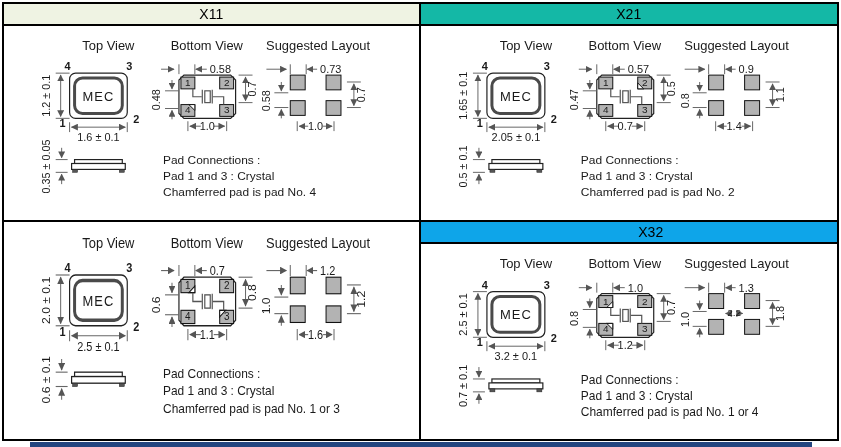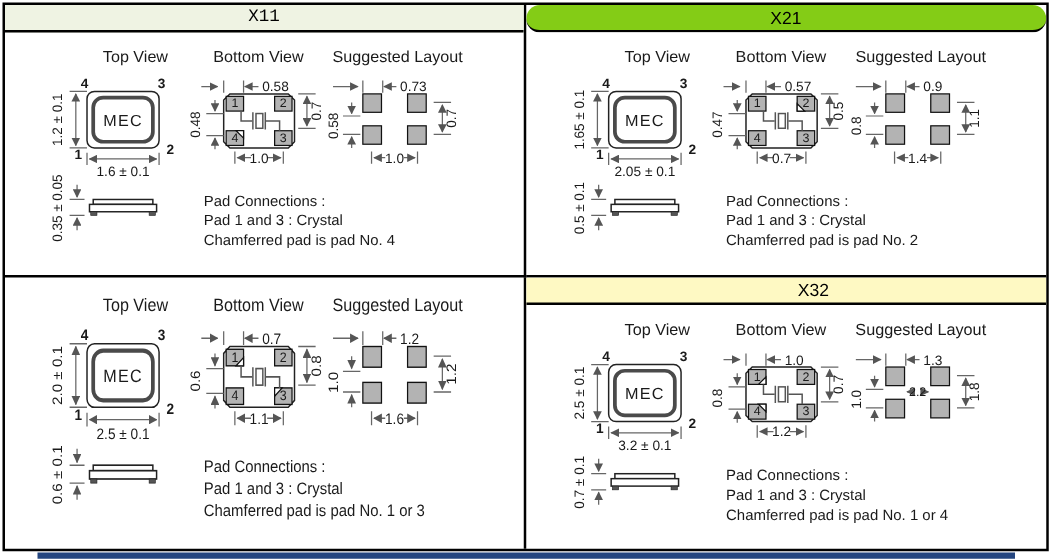--- a/index.html
+++ b/index.html
@@ -43,21 +43,21 @@
 <svg class="defs-holder" aria-hidden="true">
   <defs>
     <marker id="arr" viewBox="0 0 10 10" refX="9" refY="5" markerWidth="7" markerHeight="7" orient="auto-start-reverse">
       <path d="M0,0 L10,5 L0,10 Z" fill="#555"></path>
     </marker>
   </defs>
 </svg>
 
 <div class="sheet">
   <section class="quad">
-    <div class="quad-header" style="background: rgb(239, 243, 227); font-family: Liberation Mono, monospace;">
+    <div class="quad-header" style="background: rgb(239, 243, 227);">
       <span class="quad-title">X11</span>
     </div>
     <svg class="quad-svg" viewBox="0 0 417 197" preserveAspectRatio="none">
 
       <text class="sect" x="105" y="24">Top View</text>
       <text class="sect" x="204" y="24">Bottom View</text>
       <text class="sect" x="316" y="24">Suggested Layout</text>
 
       <g>
         <rect class="body" x="66" y="48" width="58" height="46" rx="6"></rect>
@@ -180,21 +180,21 @@
 
       <g>
         <text class="pc" x="160" y="141">Pad Connections :</text>
         <text class="pc" x="160" y="157">Pad 1 and 3 : Crystal</text>
         <text class="pc" x="160" y="173">Chamferred pad is pad No. 4</text>
       </g>
     </svg>
   </section>
 
   <section class="quad">
-    <div class="quad-header" style="background: #84cc16; border-radius: 11px;">
+    <div class="quad-header" style="background: #14b8a6;">
       <span class="quad-title">X21</span>
     </div>
     <svg class="quad-svg" viewBox="0 0 417 197" preserveAspectRatio="none">
 
       <text class="sect" x="105" y="24">Top View</text>
       <text class="sect" x="204" y="24">Bottom View</text>
       <text class="sect" x="316" y="24">Suggested Layout</text>
 
       <g>
         <rect class="body" x="66" y="48" width="58" height="46" rx="6"></rect>
@@ -454,21 +454,21 @@
 
       <g>
         <text class="pc" x="160" y="141">Pad Connections :</text>
         <text class="pc" x="160" y="157">Pad 1 and 3 : Crystal</text>
         <text class="pc" x="160" y="173">Chamferred pad is pad No. 1 or 3</text>
       </g>
     </svg>
   </section>
 
   <section class="quad">
-    <div class="quad-header" style="background: #fef9c3; padding-left: 44px;">
+    <div class="quad-header" style="background: #0ea5e9; padding-left: 44px;">
       <span class="quad-title">X32</span>
     </div>
     <svg class="quad-svg" viewBox="0 0 417 197" preserveAspectRatio="none">
 
       <text class="sect" x="105" y="24">Top View</text>
       <text class="sect" x="204" y="24">Bottom View</text>
       <text class="sect" x="316" y="24">Suggested Layout</text>
 
       <g>
         <rect class="body" x="66" y="48" width="58" height="46" rx="6"></rect>

